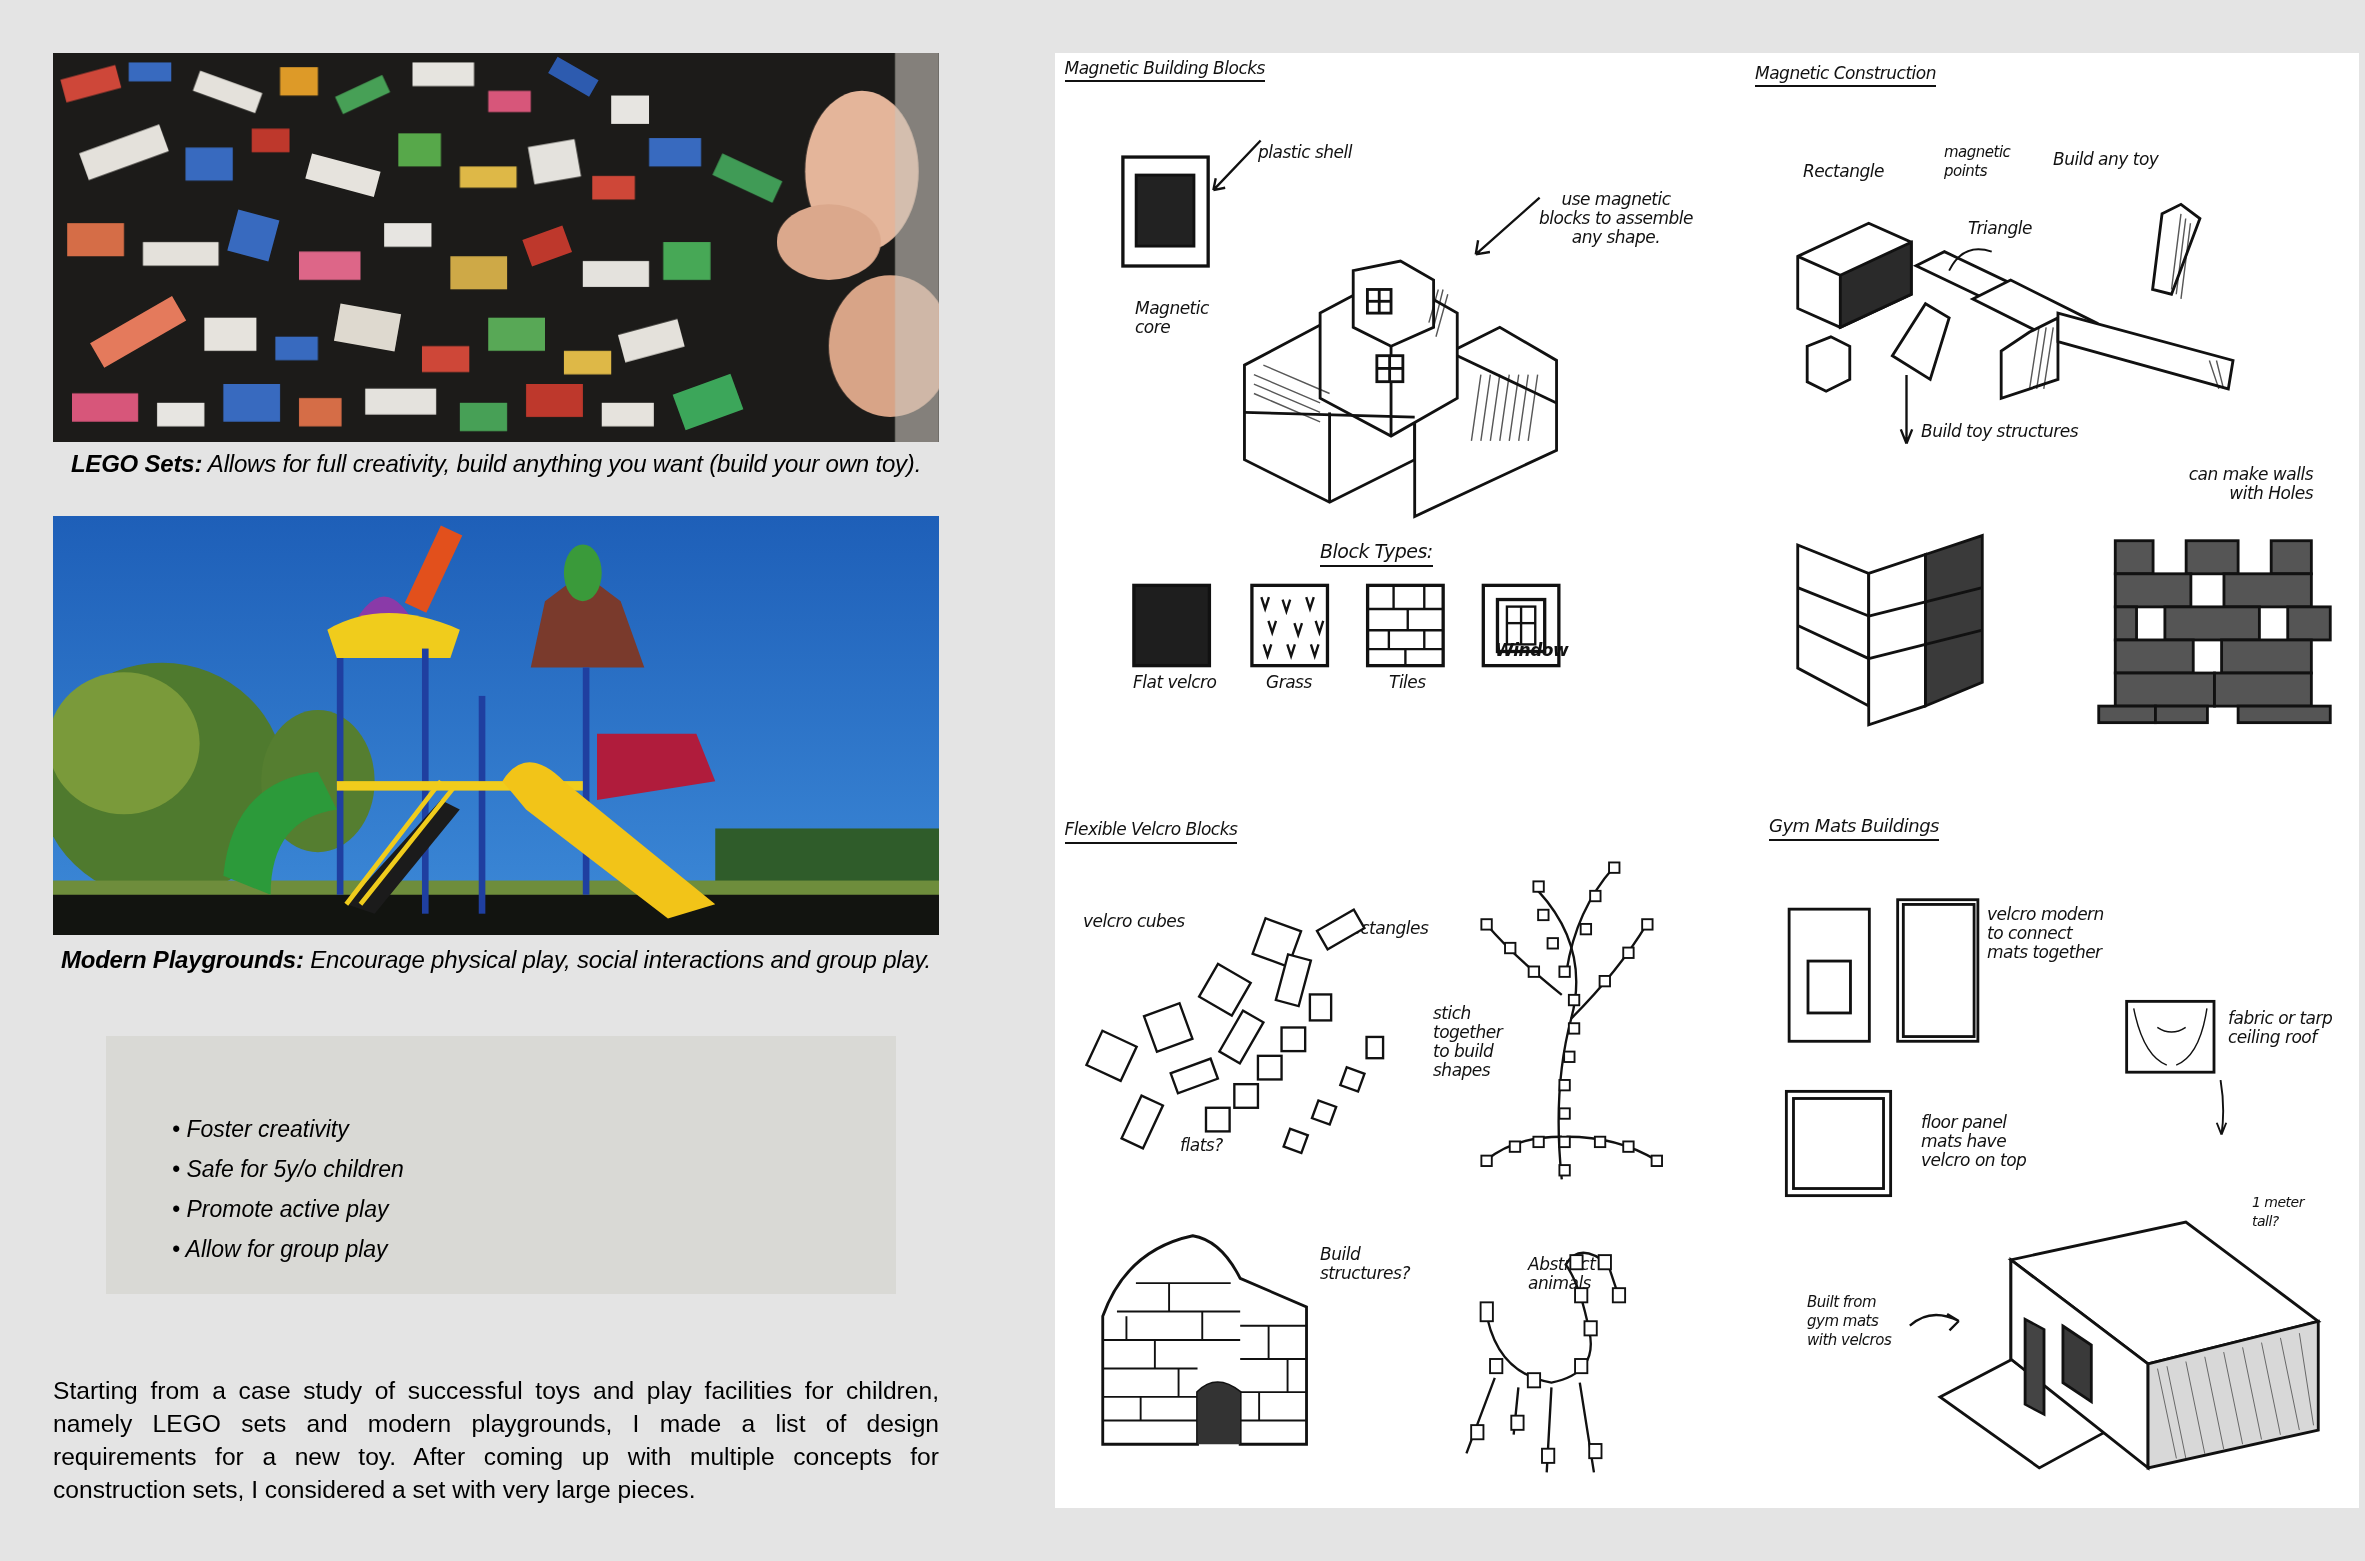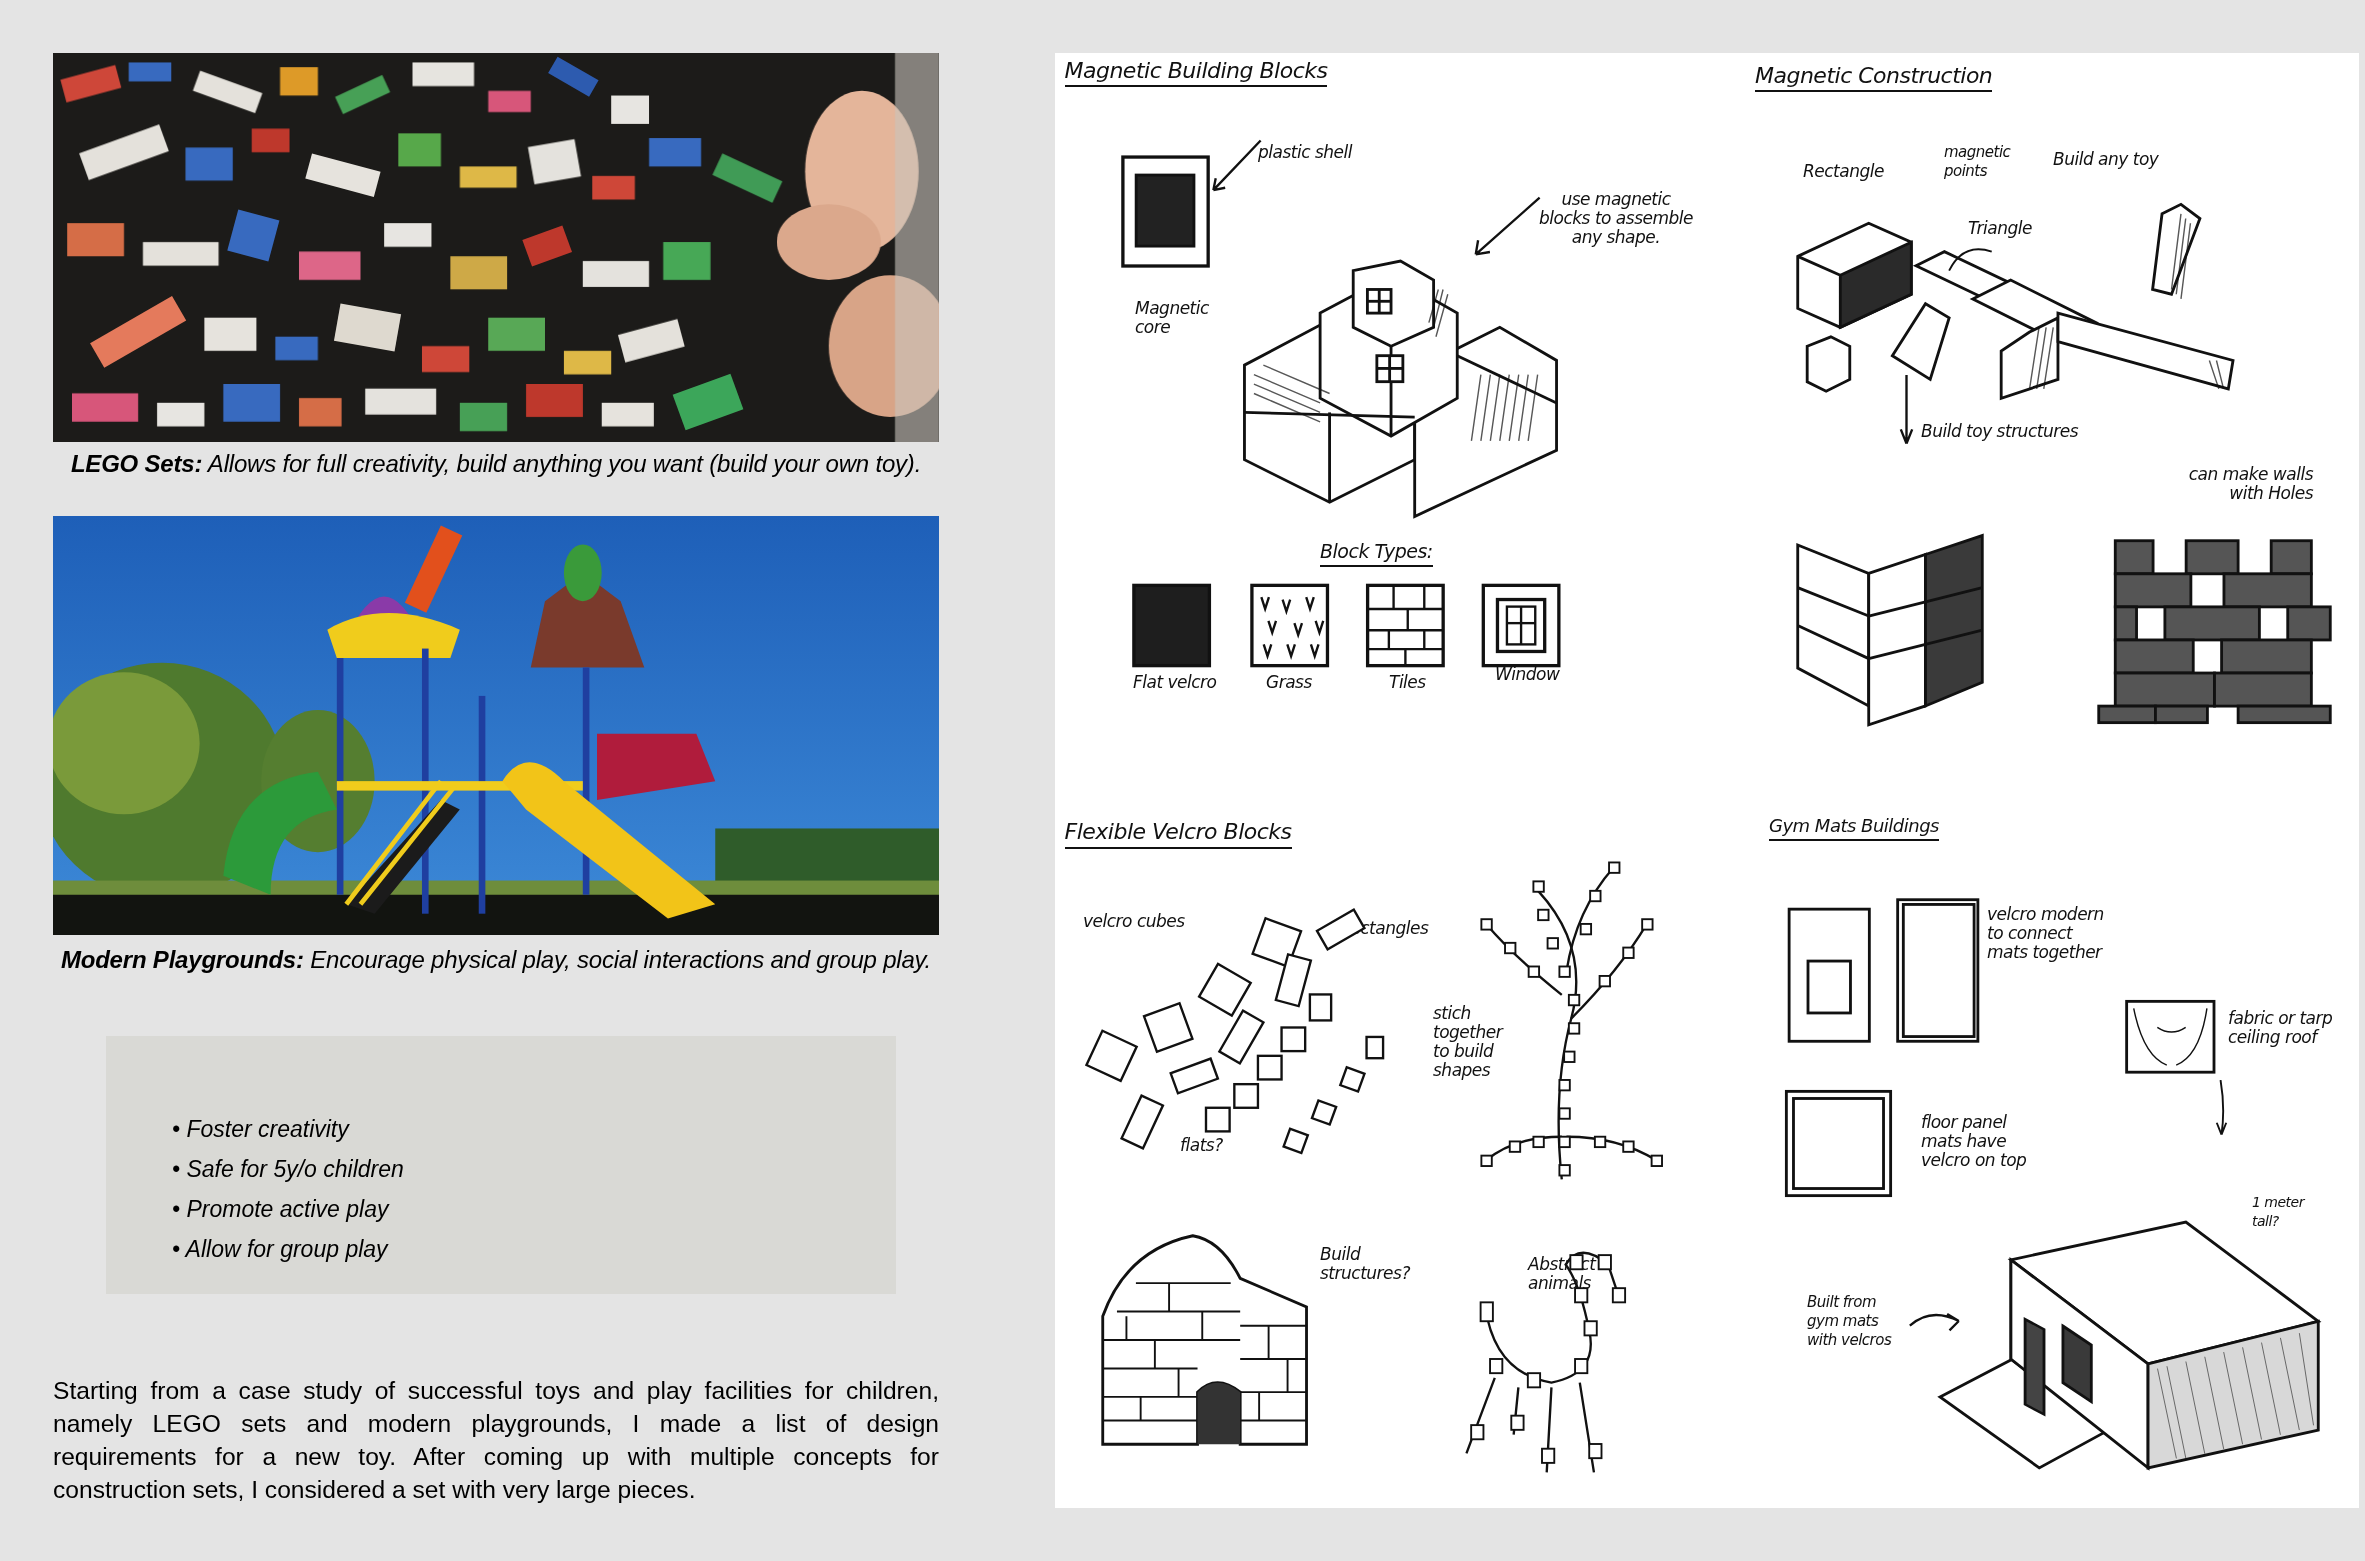--- a/index.html
+++ b/index.html
@@ -19,21 +19,21 @@
   #req-title{position:absolute;left:0;right:0;top:19px;text-align:center;font-size:26.5px;font-weight:bold;font-style:italic;}
   .req-col{position:absolute;top:73px;}
   .req-col .item{font-size:23px;font-style:italic;height:40px;line-height:40px;white-space:nowrap;}
   #req-col-left{left:66px;}
   #req-col-right{left:421px;}
   
   #intro{left:53px;top:1374px;width:886px;font-size:24.6px;line-height:33px;text-align:justify;}
   
   #sketch-panel{left:1055px;top:53px;width:1304px;height:1455px;background:#ffffff;}
   .hand{font-family:"DejaVu Sans",sans-serif;font-style:italic;font-weight:normal;color:#111;position:absolute;white-space:nowrap;letter-spacing:-0.5px;}
-  .heading{font-size:22px;border-bottom:2.4px solid #111;padding-bottom:2.8px;}
+  .heading{font-size:17px;border-bottom:2.4px solid #111;padding-bottom:2.8px;}
   .note{font-size:17px;line-height:19px;}
   .sk{position:absolute;}
   .sk svg{width:100%;height:100%;display:block;overflow:visible;}
 </style>
 </head>
 <body>
 
 <div id="photo-lego" class="photo">
   <svg viewBox="0 0 1873 823" preserveAspectRatio="none">
     <rect width="1873" height="823" fill="#1c1b19"></rect>
@@ -209,21 +209,21 @@
       <rect x="795" y="50" width="60" height="80"></rect>
           <line x1="825" y1="50" x2="825" y2="130"></line>
           <line x1="795" y1="85" x2="855" y2="85"></line>
       <path d="M275 30 l8 25 l8 -25 M320 35 l8 25 l8 -25 M370 30 l8 25 l8 -25 M290 80 l8 25 l8 -25 M345 85 l8 25 l8 -25 M390 80 l8 25 l8 -25 M280 130 l8 25 l8 -25 M330 130 l8 25 l8 -25 M380 130 l8 25 l8 -25"></path>
     </g>
       </svg>
   </div>
   <div class="hand note" style="left:78px;top:620px;">Flat velcro</div>
   <div class="hand note" style="left:211px;top:620px;">Grass</div>
   <div class="hand note" style="left:334px;top:620px;">Tiles</div>
-  <div class="hand note" style="left:440px;top:612px;">Window</div>
+  <div class="hand note" style="left:440px;top:588px;font-weight:bold;">Window</div>
 
   <div class="hand heading" style="left:700px;top:9.5px;">Magnetic Construction</div>
   <div class="hand note" style="left:748px;top:109px;">Rectangle</div>
   <div class="hand note" style="left:889px;top:90px;width:66px;white-space:normal;font-size:15px;">magnetic points</div>
   <div class="hand note" style="left:998px;top:97px;">Build any toy</div>
   <div class="hand note" style="left:913px;top:166px;">Triangle</div>
   <div class="hand note" style="left:804px;top:222px;">cube</div>
 
   <div class="sk" style="left:738px;top:118px;width:511px;height:237px;">
     <svg viewBox="0 0 1080 500">

